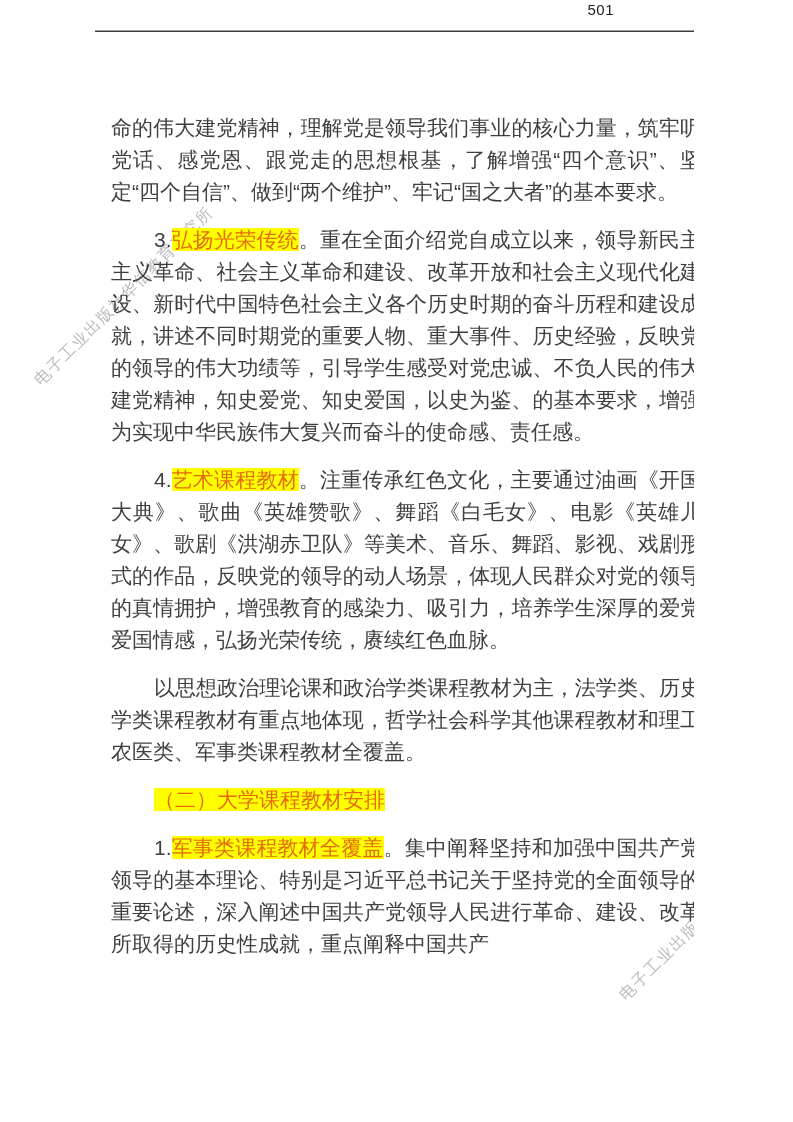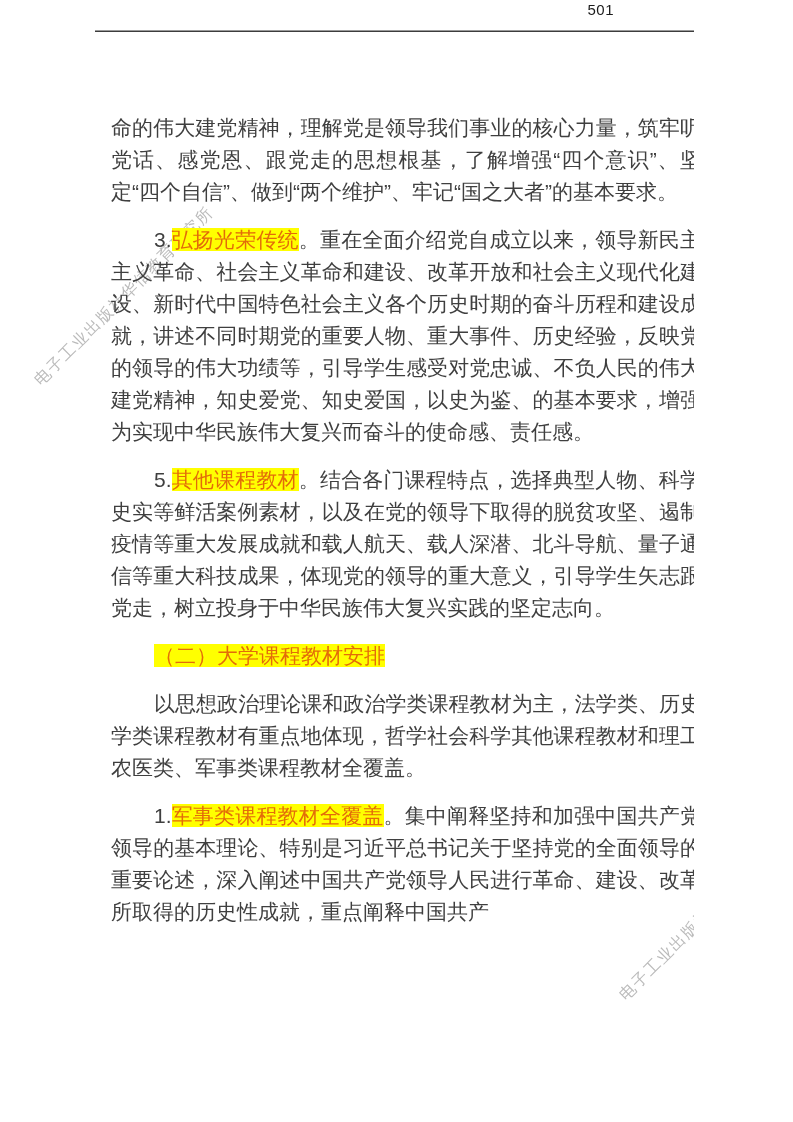--- a/index.html
+++ b/index.html
@@ -71,19 +71,19 @@
 
   <div class="header-rule"></div>
 
   <div class="watermark wm-1">电子工业出版社华信教育研究所</div>
 
   <div class="watermark wm-2">电子工业出版社华信教育研究所</div>
 
   <div class="body-text">
       <p><span>命的伟大建党精神，理解党是领导我们事业的核心力量，筑牢听党话、感党恩、跟党走的思想根基，了解增强“四个意识”、坚定“四个自信”、做到“两个维护”、牢记“国之大者”的基本要求。</span></p>
       <p class="indent"><span>3.</span><span class="hl">弘扬光荣传统</span><span>。重在全面介绍党自成立以来，领导新民主主义革命、社会主义革命和建设、改革开放和社会主义现代化建设、新时代中国特色社会主义各个历史时期的奋斗历程和建设成就，讲述不同时期党的重要人物、重大事件、历史经验，反映党的领导的伟大功绩等，引导学生感受对党忠诚、不负人民的伟大建党精神，知史爱党、知史爱国，以史为鉴、的基本要求，增强为实现中华民族伟大复兴而奋斗的使命感、责任感。</span></p>
-      <p class="indent"><span>5.</span><span class="hl">其他课程教材</span><span>。结合各门课程特点，选择典型人物、科学史实等鲜活案例素材，以及在党的领导下取得的脱贫攻坚、遏制疫情等重大发展成就和载人航天、载人深潜、北斗导航、量子通信等重大科技成果，体现党的领导的重大意义，引导学生矢志跟党走，树立投身于中华民族伟大复兴实践的坚定志向。</span></p>
+      <p class="indent"><span>4.</span><span class="hl">艺术课程教材</span><span>。注重传承红色文化，主要通过油画《开国大典》、歌曲《英雄赞歌》、舞蹈《白毛女》、电影《英雄儿女》、歌剧《洪湖赤卫队》等美术、音乐、舞蹈、影视、戏剧形式的作品，反映党的领导的动人场景，体现人民群众对党的领导的真情拥护，增强教育的感染力、吸引力，培养学生深厚的爱党爱国情感，弘扬光荣传统，赓续红色血脉。</span></p>
+      <p class="indent"><span>以思想政治理论课和政治学类课程教材为主，法学类、历史学类课程教材有重点地体现，哲学社会科学其他课程教材和理工农医类、军事类课程教材全覆盖。</span></p>
       <p class="indent"><span class="hl">（二）大学课程教材安排</span></p>
-      <p class="indent"><span>以思想政治理论课和政治学类课程教材为主，法学类、历史学类课程教材有重点地体现，哲学社会科学其他课程教材和理工农医类、军事类课程教材全覆盖。</span></p>
       <p class="indent"><span>1.</span><span class="hl">军事类课程教材全覆盖</span><span>。集中阐释坚持和加强中国共产党领导的基本理论、特别是习近平总书记关于坚持党的全面领导的重要论述，深入阐述中国共产党领导人民进行革命、建设、改革所取得的历史性成就，重点阐释中国共产</span></p>
     </div>
 
 </div>
 
 </body></html>

